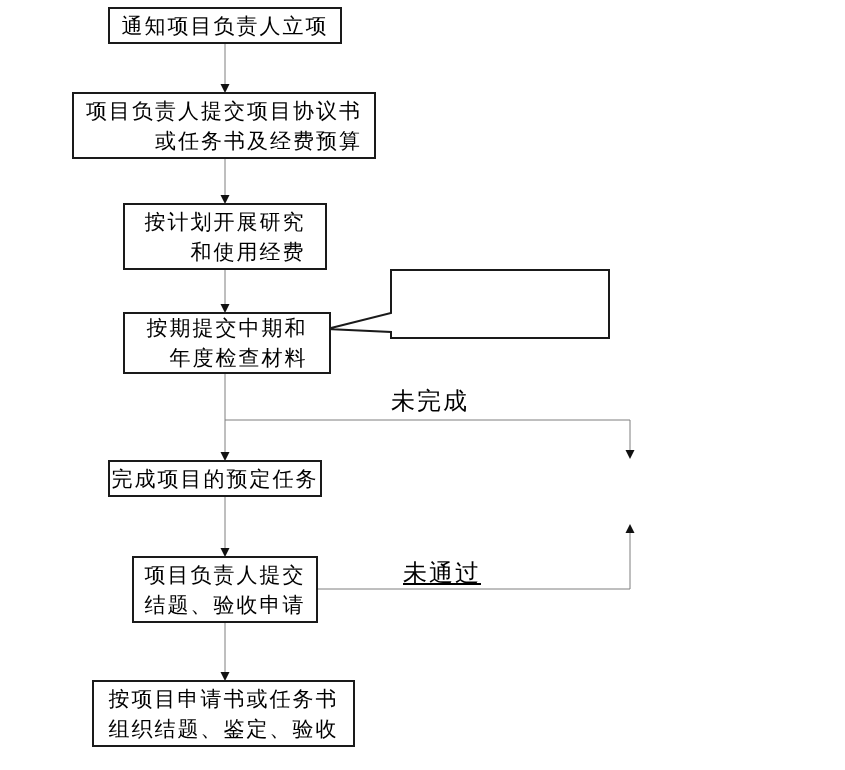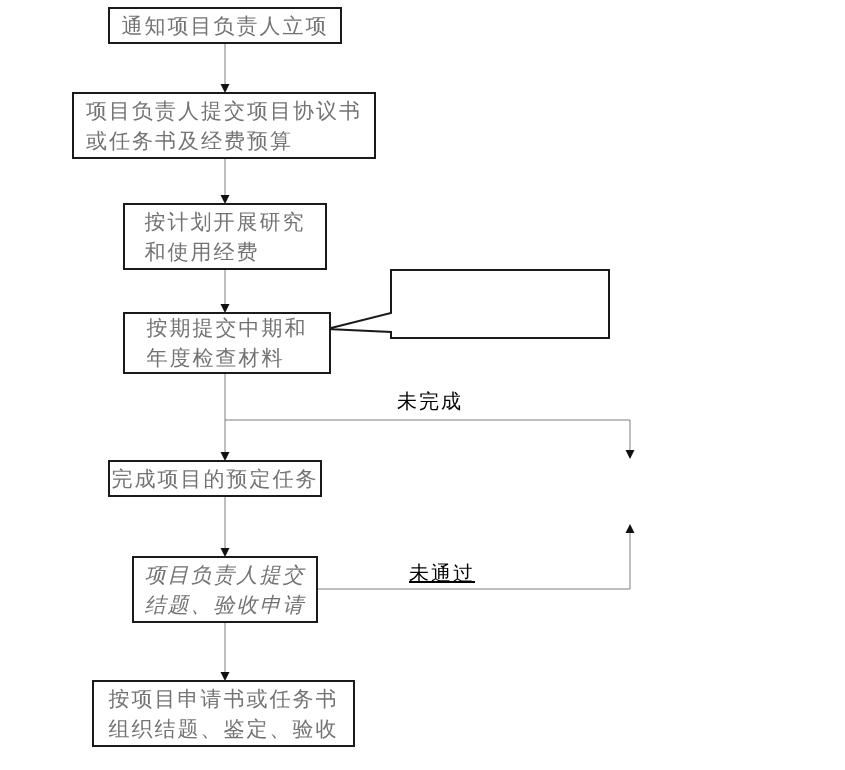--- a/index.html
+++ b/index.html
@@ -23,53 +23,53 @@
     height: 770px;
   }
   .node {
     position: absolute;
     box-sizing: border-box;
     border: 2px solid #1a1a1a;
     background: #ffffff;
     display: flex;
     align-items: center;
     justify-content: center;
-    text-align: left;
-    color: #737373;
+    text-align: right;
+    color: #000000;
     font-size: 21px;
     letter-spacing: 2px;
     line-height: 30px;
     white-space: pre-line;
   }
   .node.borderless {
     border: none;
     background: transparent;
   }
   .edge-label {
     position: absolute;
     display: flex;
     align-items: center;
     justify-content: center;
     text-align: center;
     color: #000000;
-    font-size: 20px;
+    font-size: 24px;
     letter-spacing: 2px;
     line-height: 26px;
     background: transparent;
     white-space: nowrap;
   }
   
   .n-notify            { left: 108px; top:   7px; width: 234px; height: 37px; }
   .n-submit-agreement  { left:  72px; top:  92px; width: 304px; height: 67px; }
   .n-research          { left: 123px; top: 203px; width: 204px; height: 67px; }
   .n-midterm           { left: 123px; top: 312px; width: 208px; height: 62px; }
   .n-callout           { left: 390px; top: 269px; width: 220px; height: 70px; }
   .n-complete          { left: 108px; top: 460px; width: 214px; height: 37px; }
   .n-adjust            { left: 485px; top: 458px; width: 288px; height: 64px; }
-  .n-acceptance-apply  { left: 132px; top: 556px; width: 186px; height: 67px; font-style: italic; }
+  .n-acceptance-apply  { left: 132px; top: 556px; width: 186px; height: 67px; }
   .n-organize          { left:  92px; top: 680px; width: 263px; height: 67px; }
   .l-not-completed     { left: 392px; top: 388px; width:  76px; height: 26px; }
   .l-not-passed        { left: 404px; top: 560px; width:  76px; height: 26px; text-decoration: underline; }
 </style>
 </head>
 <body>
 
 <div class="canvas">
 
   <svg class="connector-layer" viewBox="0 0 845 770" xmlns="http://www.w3.org/2000/svg">

